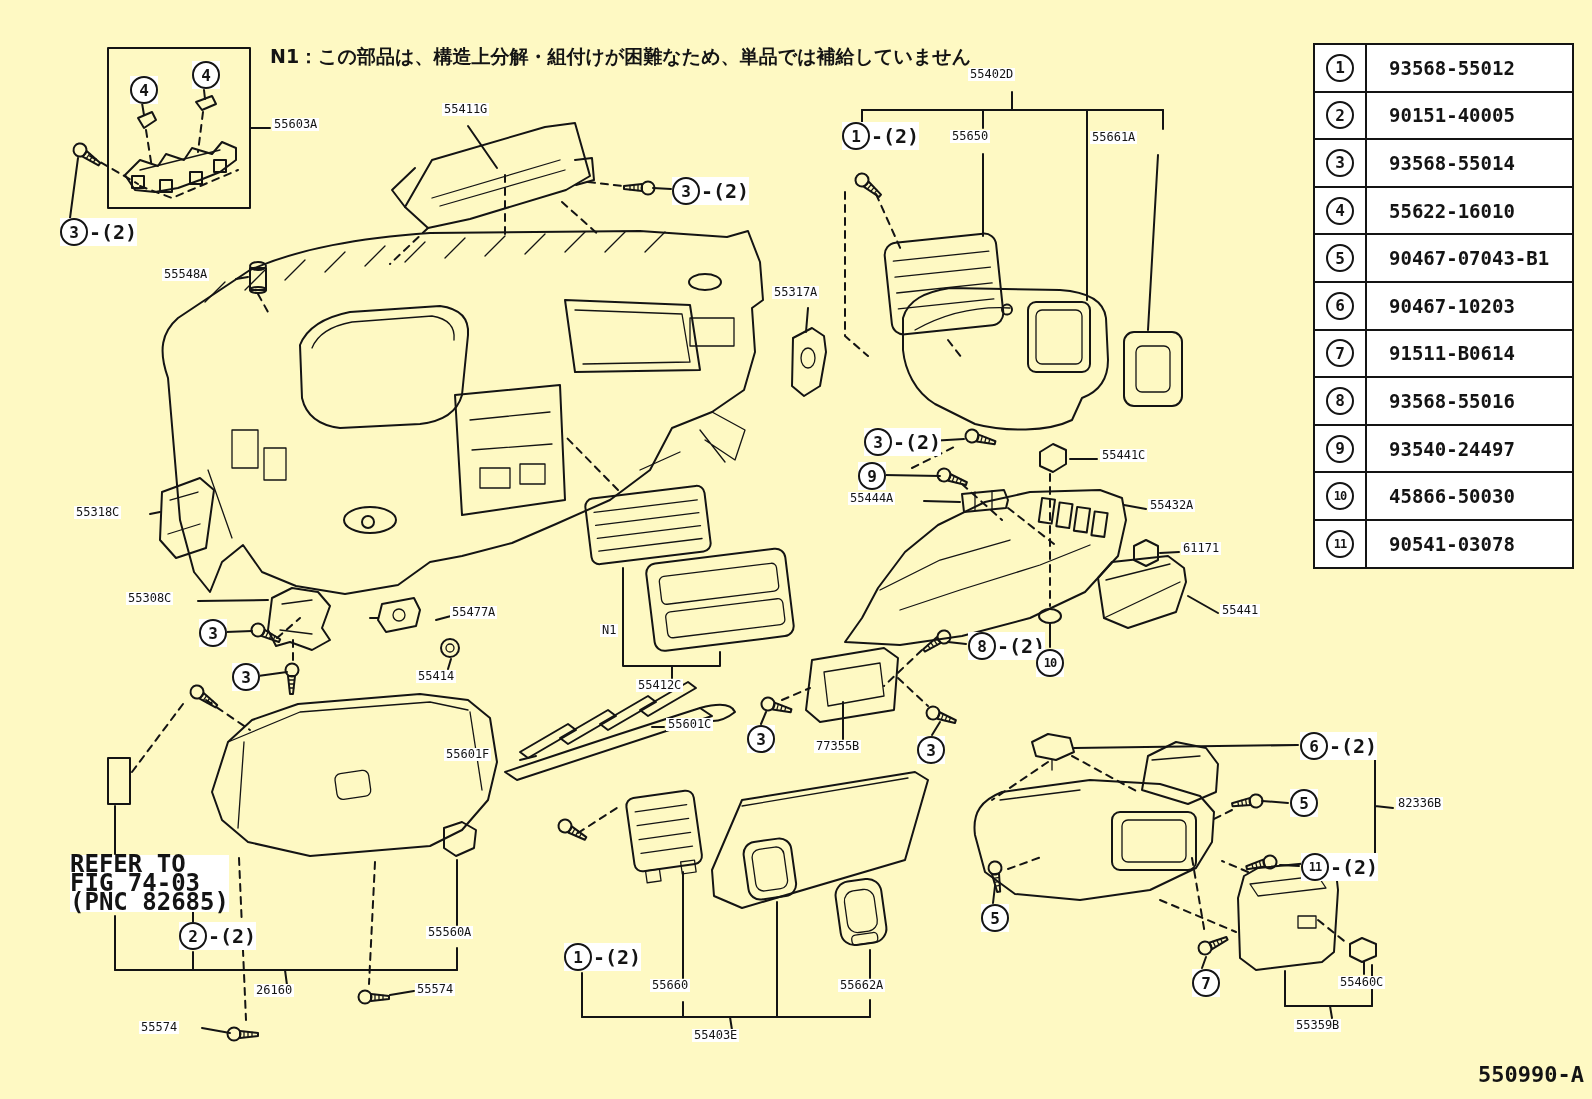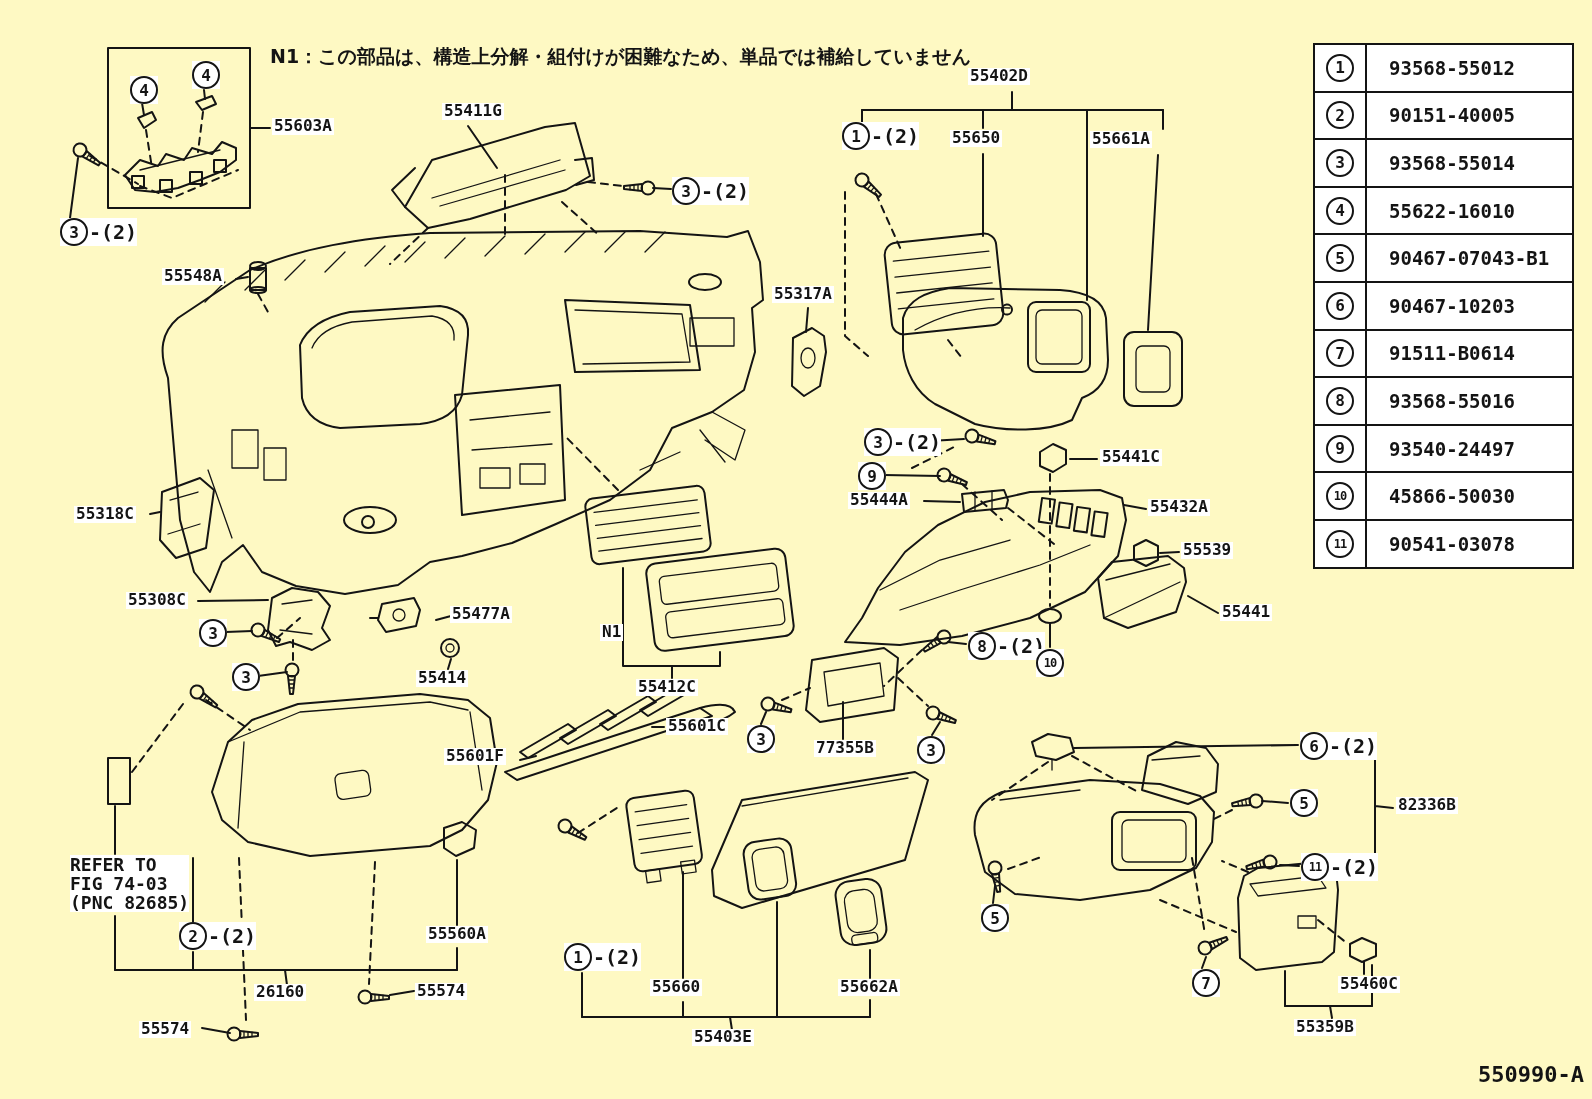--- a/index.html
+++ b/index.html
@@ -4,25 +4,25 @@
 <style>
   html,body{margin:0;padding:0;background:#fff;}
   #stage{position:relative;width:1592px;height:1099px;background:#fef9c3;overflow:hidden;
          font-family:"DejaVu Sans Mono","Liberation Mono",monospace;color:#141414;}
   #art{position:absolute;inset:0;}
   #art path,#art line,#art rect,#art circle,#art ellipse,#art polyline{
       stroke:#141414;stroke-width:2;fill:none;stroke-linecap:round;stroke-linejoin:round;}
   #art .dash{stroke-dasharray:7 6;}
   #art .thin{stroke-width:1.3;}
   #art use{fill:#ffffff;}
-  .lbl{position:absolute;font-weight:bold;font-size:16px;white-space:nowrap;
+  .lbl{position:absolute;font-weight:normal;font-size:12px;white-space:nowrap;
        background:#fff;padding:0 2px;line-height:1.05;}
   .note{position:absolute;font-family:"DejaVu Sans","Liberation Sans",sans-serif;
         font-weight:bold;font-size:19px;white-space:nowrap;}
-  .refnote{position:absolute;font-weight:bold;font-size:18px;line-height:19px;background:#fff;}
+  .refnote{position:absolute;font-weight:bold;font-size:24px;line-height:19px;background:#fff;}
   .co{position:absolute;display:flex;align-items:center;font-weight:bold;font-size:20px;background:#fff;}
   .circ{display:inline-flex;width:24px;height:24px;border:2.5px solid #141414;border-radius:50%;
         align-items:center;justify-content:center;font-size:16px;font-weight:bold;background:#fff;flex:none;}
   .circ.two{font-size:12px;letter-spacing:-1px;}
   .co .sfx{margin-left:1px;}
   table.parts{position:absolute;left:1313px;top:43px;border-collapse:collapse;background:#fff;}
   table.parts td{border:2px solid #141414;height:43.6px;font-weight:bold;font-size:19px;}
   table.parts td.c1{width:48px;text-align:center;}
   table.parts td.c2{width:182px;padding-left:22px;}
   .code{position:absolute;font-weight:bold;font-size:22px;}
@@ -392,21 +392,21 @@
 <div class="lbl" style="left:126px;top:592px">55308C</div>
 <div class="lbl" style="left:450px;top:606px">55477A</div>
 <div class="lbl" style="left:416px;top:670px">55414</div>
 <div class="lbl" style="left:600px;top:624px">N1</div>
 <div class="lbl" style="left:636px;top:679px">55412C</div>
 <div class="lbl" style="left:666px;top:718px">55601C</div>
 <div class="lbl" style="left:444px;top:748px">55601F</div>
 <div class="lbl" style="left:848px;top:492px">55444A</div>
 <div class="lbl" style="left:1100px;top:449px">55441C</div>
 <div class="lbl" style="left:1148px;top:499px">55432A</div>
-<div class="lbl" style="left:1181px;top:542px">55539</div>
+<div class="lbl" style="left:1181px;top:542px">61171</div>
 <div class="lbl" style="left:1220px;top:604px">55441</div>
 <div class="lbl" style="left:814px;top:740px">77355B</div>
 <div class="lbl" style="left:1396px;top:797px">82336B</div>
 <div class="lbl" style="left:426px;top:926px">55560A</div>
 <div class="lbl" style="left:254px;top:984px">26160</div>
 <div class="lbl" style="left:415px;top:983px">55574</div>
 <div class="lbl" style="left:139px;top:1021px">55574</div>
 <div class="lbl" style="left:650px;top:979px">55660</div>
 <div class="lbl" style="left:838px;top:979px">55662A</div>
 <div class="lbl" style="left:692px;top:1029px">55403E</div>

